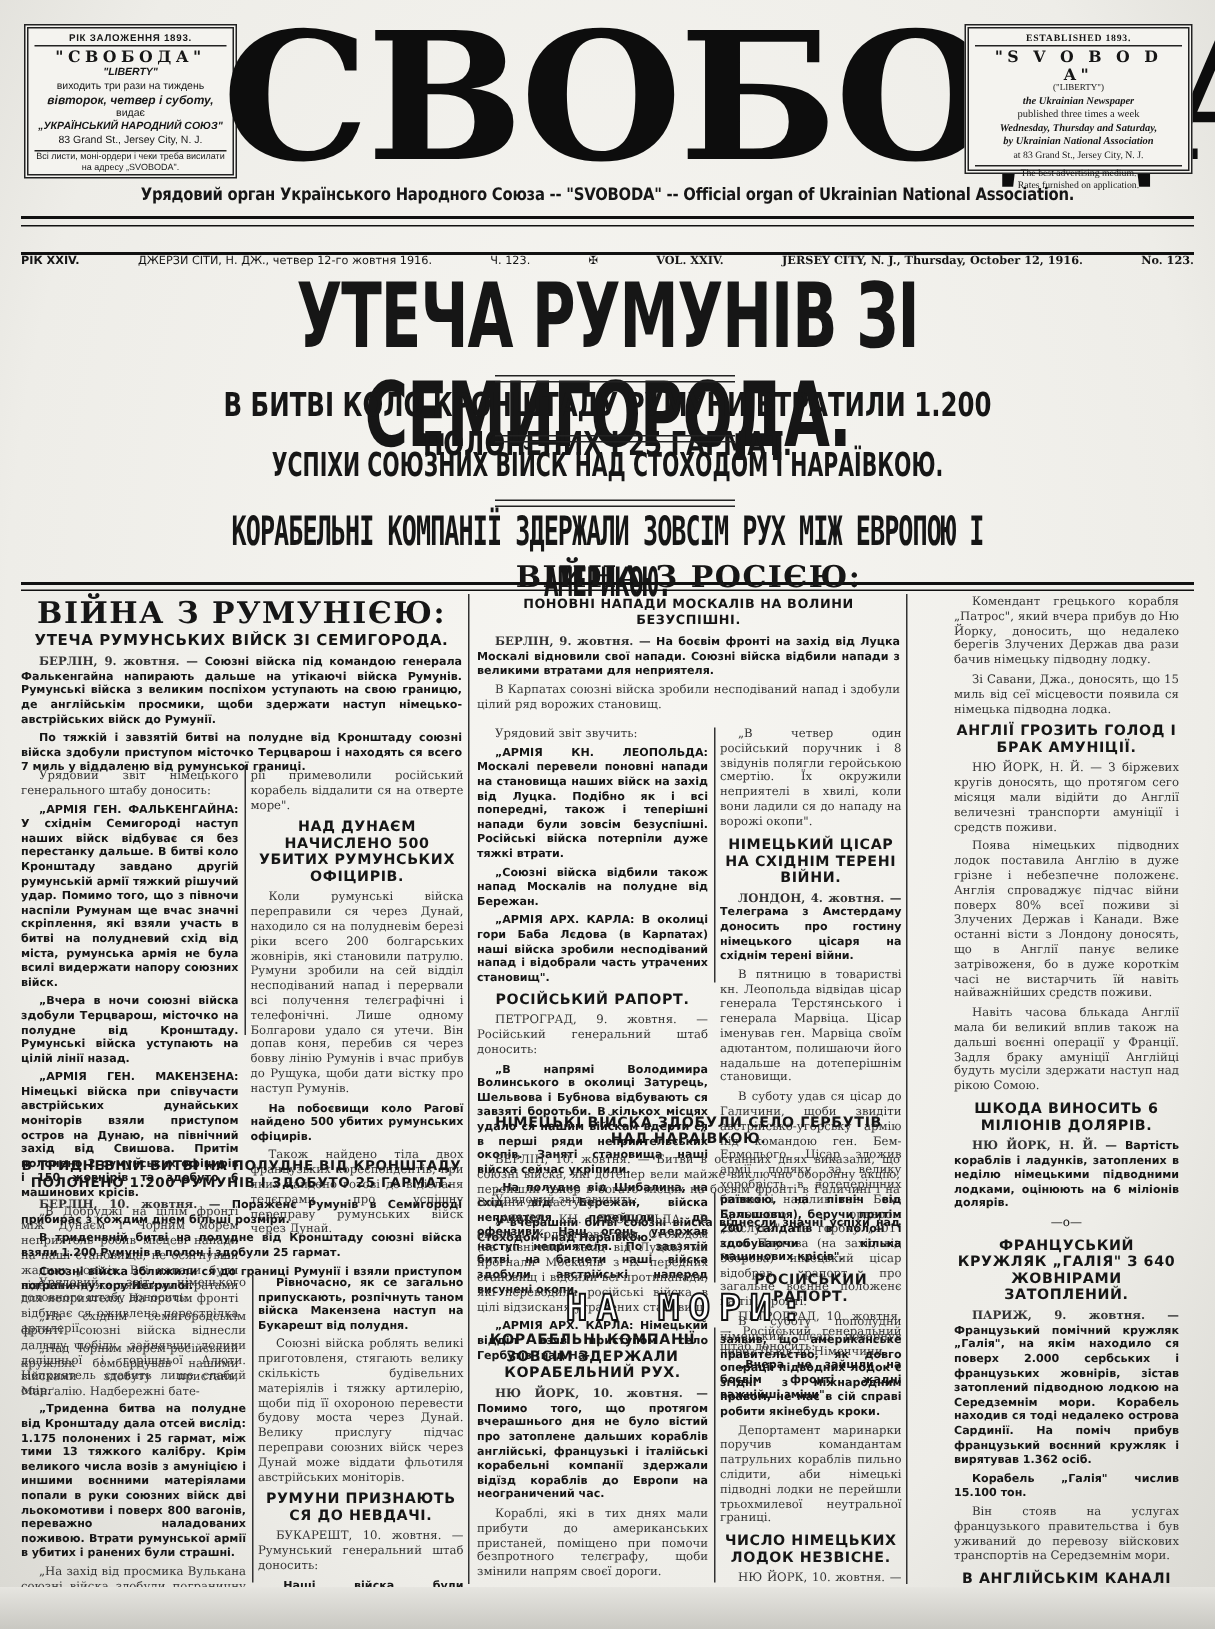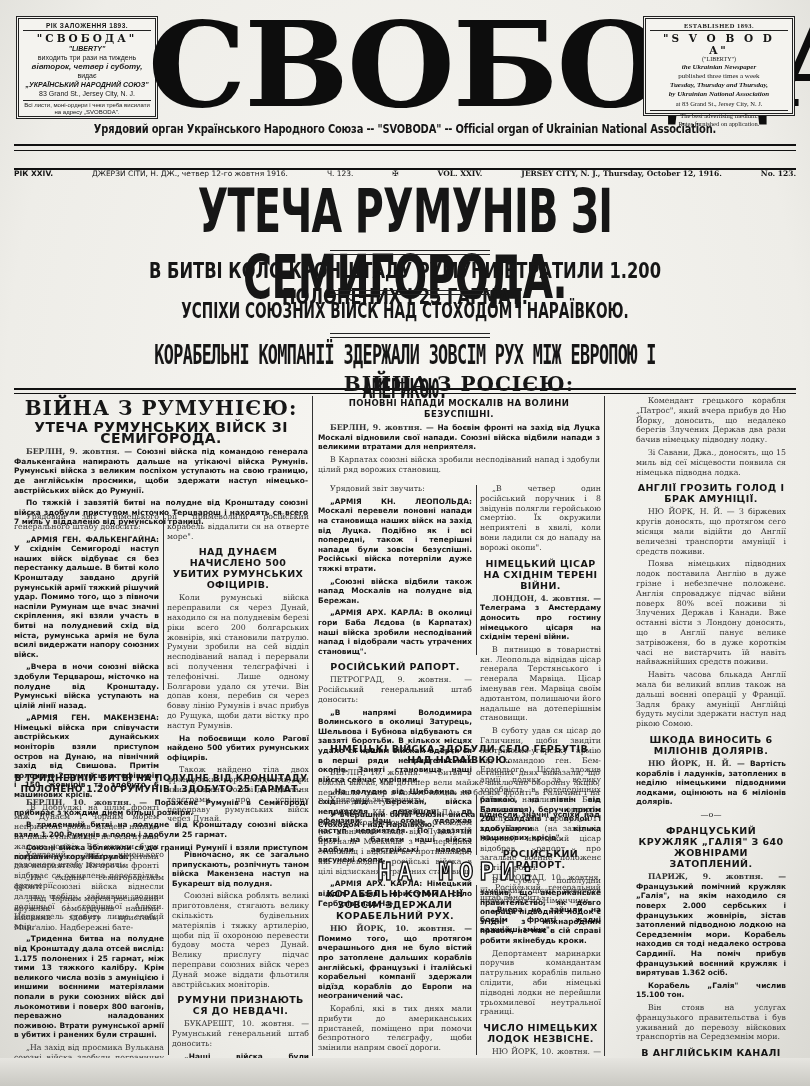--- a/index.html
+++ b/index.html
@@ -50,21 +50,21 @@
   </div>
 
   <div class="masthead-title">СВОБОДА</div>
 
   <div class="infobox" style="left:643px;top:16px;width:152px;height:100px;font-family:'Liberation Serif',serif;">
     <div class="hdr">ESTABLISHED 1893.</div>
     <div class="big">"S V O B O D A"</div>
     <div style="font-size:6px;line-height:7px">("LIBERTY")</div>
     <div class="b">the Ukrainian Newspaper</div>
     <div>published three times a week</div>
-    <div class="b">Tuesday, Thursday and Thursday,</div>
+    <div class="b">Wednesday, Thursday and Saturday,</div>
     <div class="b">by Ukrainian National Association</div>
     <div style="font-size:6.5px">at 83 Grand St., Jersey City, N. J.</div>
     <div class="rule" style="font-size:6.5px;line-height:8px">The best advertising medium.</div>
     <div style="font-size:6.5px;line-height:8px">Rates furnished on application.</div>
   </div>
 
   <div class="subtitle">Урядовий орган Українського Народного Союза  --  "SVOBODA"  --  Official organ of Ukrainian National Association.</div>
 
   <div class="rule-thick" style="top:144px;"></div>
   <div class="datebar">
@@ -90,21 +90,21 @@
   <div class="vline" style="left:312px;top:396px;height:660px;"></div>
   <div class="vline" style="left:604px;top:396px;height:660px;"></div>
   <div class="vline" style="left:163px;top:510px;height:180px;"></div>
   <div class="vline" style="left:168px;top:850px;height:205px;"></div>
   <div class="vline" style="left:476px;top:485px;height:170px;"></div>
   <div class="vline" style="left:476px;top:795px;height:60px;"></div>
   <div class="vline" style="left:476px;top:885px;height:170px;"></div>
 
   <div class="col" style="left:14px;top:396px;width:294px;">
     <div class="sec-title" style="font-size:20px;line-height:24px;">ВІЙНА З РУМУНІЄЮ:</div>
-    <div class="h3" style="font-size:14px;margin:2px 0 3px">УТЕЧА РУМУНСЬКИХ ВІЙСК ЗІ СЕМИГОРОДА.</div>
+    <div class="h3" style="font-size:10px;margin:2px 0 3px">УТЕЧА РУМУНСЬКИХ ВІЙСК ЗІ СЕМИГОРОДА.</div>
     <p class="bold"><span class="plain">БЕРЛІН, 9. жовтня. —</span> <span>Союзні війска під командою генерала Фалькенгайна напирають дальше на утікаючі війска Румунів. Румунські війска з великим поспіхом уступають на свою границю, де англійськім просмики, щоби здержати наступ німецько-австрійських війск до Румунії.</span></p>
     <p class="bold">По тяжкій і завзятій битві на полудне від Кронштаду союзні війска здобули приступом місточко Терцварош і находять ся всего 7 миль у віддаленю від румунської границі.</p>
   </div>
   <div class="col" style="left:14px;top:512px;width:145px;">
     <p class="plain">Урядовий звіт німецького генерального штабу доносить:</p>
     <p class="bold">„АРМІЯ ГЕН. ФАЛЬКЕНГАЙНА: У східнім Семигороді наступ наших війск відбуває ся без перестанку дальше. В битві коло Кронштаду завдано другій румунській армії тяжкий рішучий удар. Помимо того, що з півночи наспіли Румунам ще вчас значні скріплення, які взяли участь в битві на полудневий схід від міста, румунська армія не була всилі видержати напору союзних війск.</p>
     <p class="bold">„Вчера в ночи союзні війска здобули Терцварош, місточко на полудне від Кронштаду. Румунські війска уступають на цілій лінії назад.</p>
     <p class="bold">„АРМІЯ ГЕН. МАКЕНЗЕНА: Німецькі війска при співучасти австрійських дунайських моніторів взяли приступом остров на Дунаю, на північний захід від Свишова. Притім полонено 2 румунських офіцирів і 150 жовнірів та здобуто 6 машинових крісів.</p>
     <p class="plain">„В Добруджі на цілім фронті між Дунаєм і Чорним морем неприятель робив місцеві напади на наші становища, не осягнувши жадних успіхів. Всі напади були відбиті з дуже тяжкими втратами для неприятеля. На прочім фронті відбуває ся оживлена перестрілка артилерії.</p>
     <p class="plain">„Над Чорним морем російський кружляк бомбардував нашими війсками здобуту пристань, Манґалію. Надбережні бате-</p>

